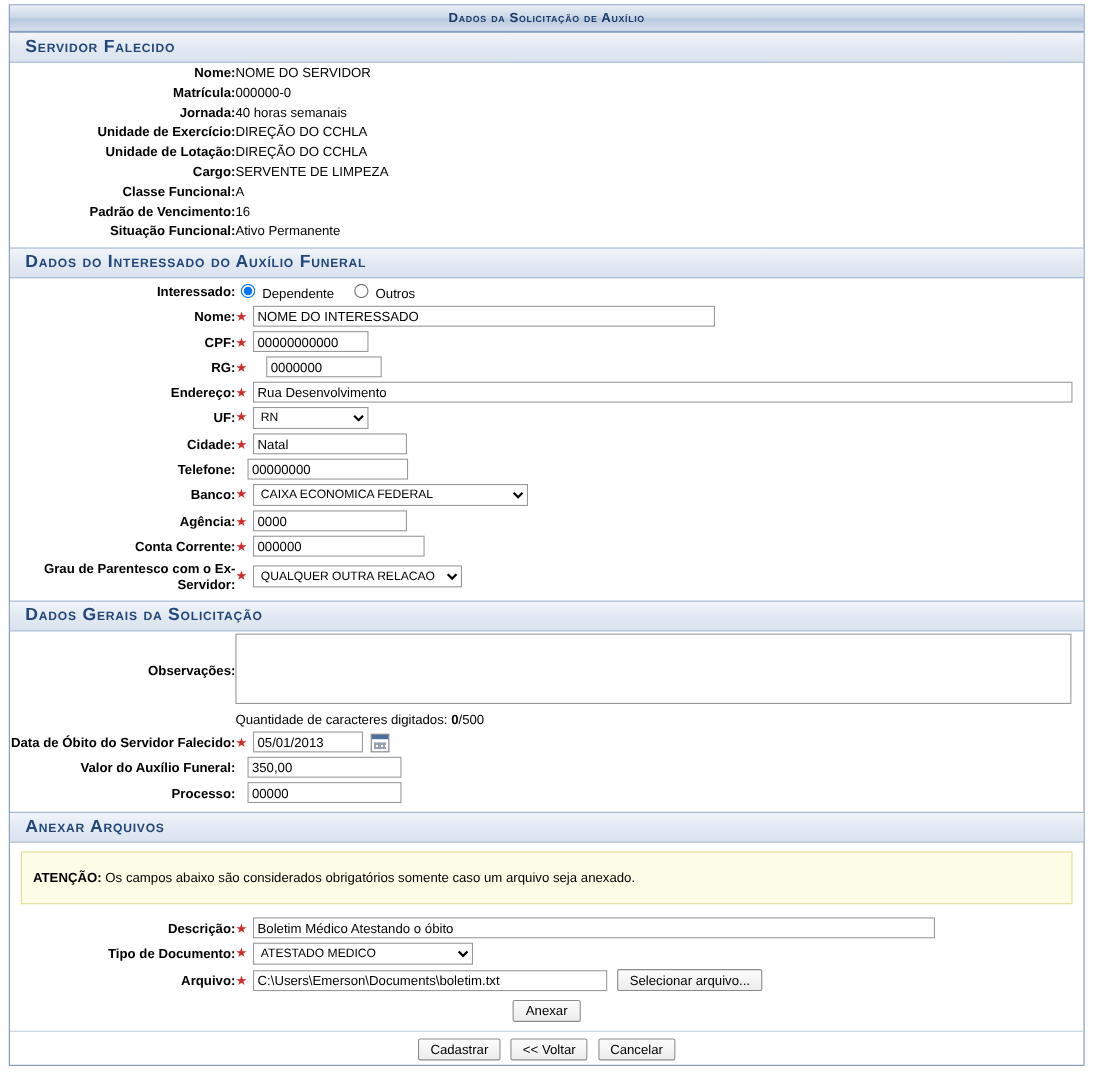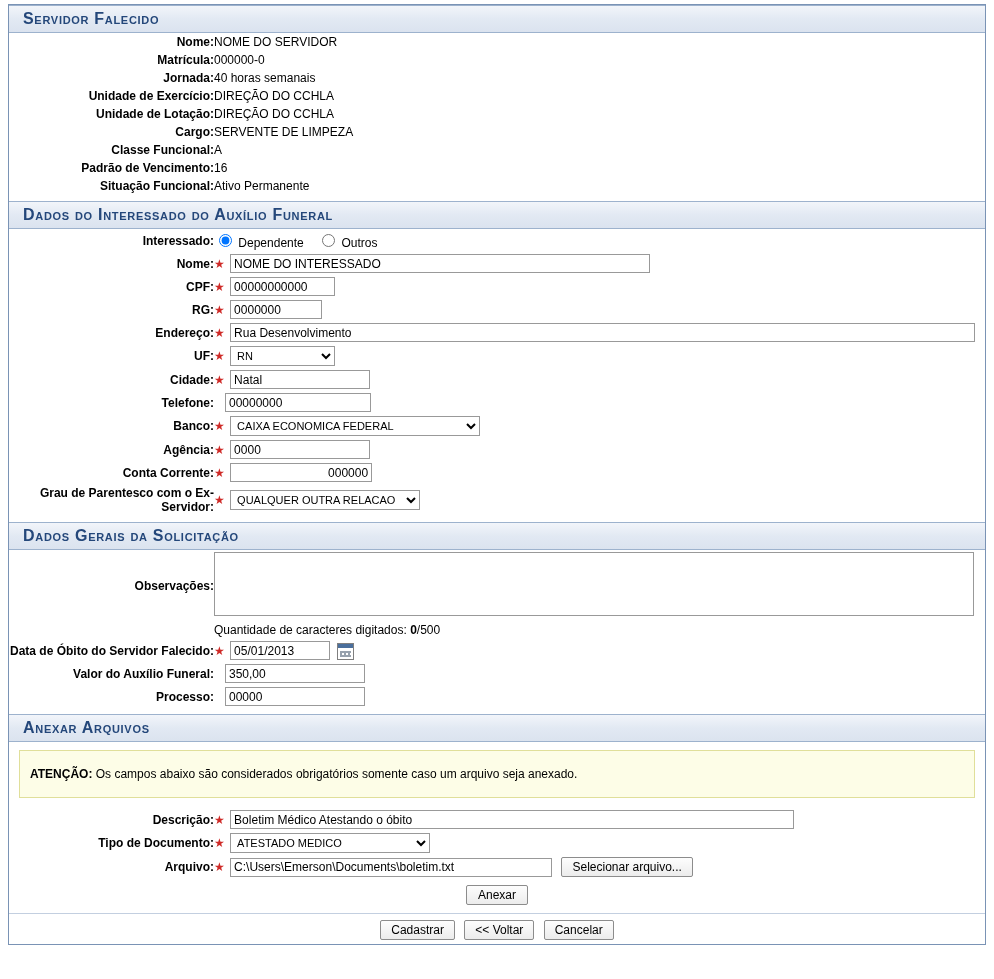--- a/index.html
+++ b/index.html
@@ -155,20 +155,21 @@
   .rowpad td { padding-top: 3px; padding-bottom: 3px; }
   .ro-table td { padding: 1px 0; }
   .ro-table td.lbl { font-weight: bold; }
 </style>
 </head>
 <body>
 
 <div class="page">
   <div class="panel">
 
+    <div class="title-bar">Dados da Solicitação de Auxílio</div>
 
     <div class="section-head">Servidor Falecido</div>
     <table class="form ro-table">
       <tbody>
           <tr>
         <td class="lbl">Nome:</td>
         <td class="val ro-val">NOME DO SERVIDOR</td>
       </tr>
       <tr>
         <td class="lbl">Matrícula:</td>
@@ -230,21 +231,21 @@
         <td class="lbl">CPF:</td>
         <td class="val">
           <span class="req">★</span>
           <input type="text" style="width: 105px;" value="00000000000">
         </td>
       </tr>
       <tr>
         <td class="lbl">RG:</td>
         <td class="val">
           <span class="req">★</span>
-          <input type="text" style="width: 92px;" value="0000000">
+          <input type="text" style="width: 105px; margin-left: 12px;" value="0000000">
         </td>
       </tr>
       <tr>
         <td class="lbl">Endereço:</td>
         <td class="val">
           <span class="req">★</span>
           <input type="text" style="width: 745px;" value="Rua Desenvolvimento">
         </td>
       </tr>
       <tr>
@@ -282,21 +283,21 @@
         <td class="lbl">Agência:</td>
         <td class="val">
           <span class="req">★</span>
           <input type="text" style="width: 140px;" value="0000">
         </td>
       </tr>
       <tr>
         <td class="lbl">Conta Corrente:</td>
         <td class="val">
           <span class="req">★</span>
-          <input type="text" style="width: 142px; text-align: right;" value="000000">
+          <input type="text" style="width: 156px;" value="000000">
         </td>
       </tr>
       <tr>
         <td class="lbl top">Grau de Parentesco com o Ex-Servidor:</td>
         <td class="val">
           <span class="req">★</span>
           <select style="width:190px">
             <option>QUALQUER OUTRA RELACAO</option>
           </select>
         </td>
@@ -349,21 +350,21 @@
     <div class="attn-box">
       <b>ATENÇÃO:</b><span> Os campos abaixo são considerados obrigatórios somente caso um arquivo seja anexado.</span>
     </div>
 
     <table class="form rowpad">
       <tbody>
           <tr>
         <td class="lbl">Descrição:</td>
         <td class="val">
           <span class="req">★</span>
-          <input type="text" style="width: 564px;" value="Boletim Médico Atestando o óbito">
+          <input type="text" style="width: 620px;" value="Boletim Médico Atestando o óbito">
         </td>
       </tr>
       <tr>
         <td class="lbl">Tipo de Documento:</td>
         <td class="val">
           <span class="req">★</span>
           <select style="width:200px">
             <option>ATESTADO MEDICO</option>
           </select>
         </td>

